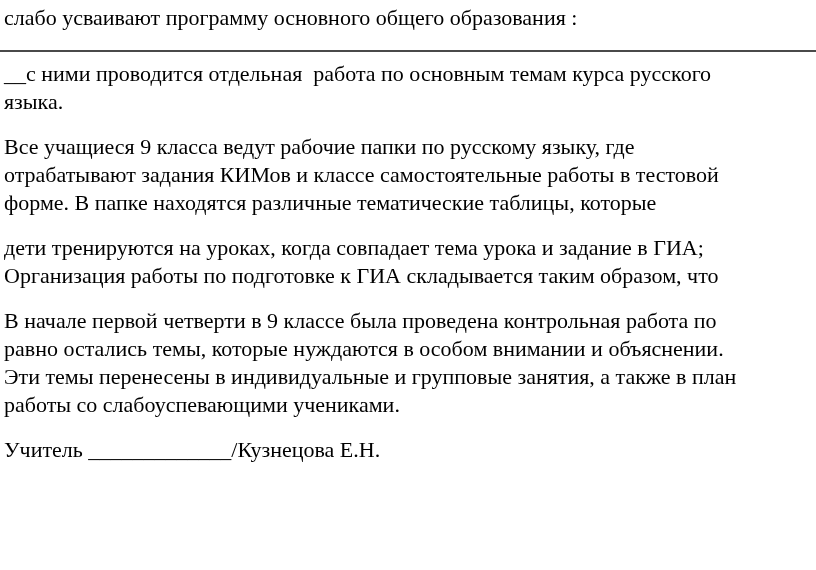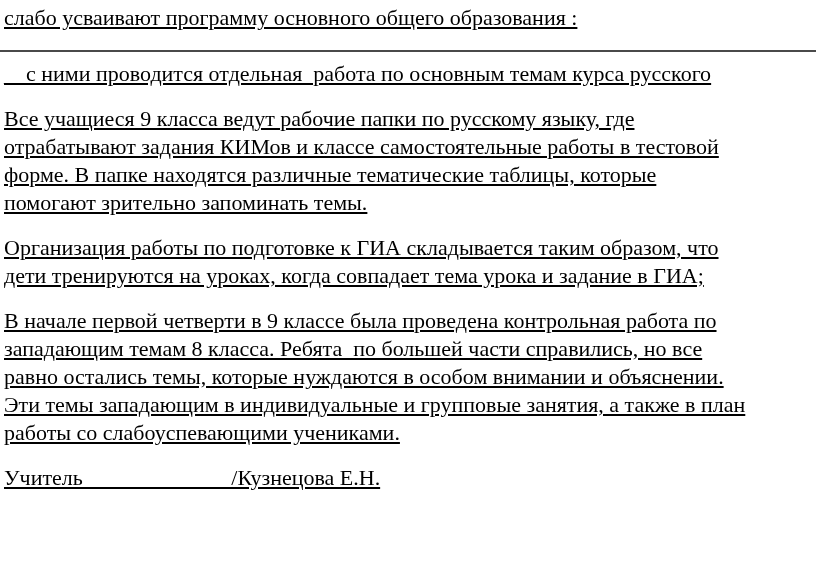--- a/index.html
+++ b/index.html
@@ -14,21 +14,20 @@
     box-sizing: border-box;
     width: 816px;
     height: 570px;
     padding: 4px 0 0 4px;
     background: #ffffff;
     color: #000000;
     font-family: "Liberation Serif", "DejaVu Serif", serif;
     font-size: 22px;
     line-height: 28px;
     font-weight: 400;
-    text-decoration: underline;
   }
   .para {
     margin: 0 0 17px 0;
     padding: 0;
   }
   .line {
     display: block;
     white-space: pre;
     height: 28px;
   }
@@ -42,39 +41,38 @@
 </style>
 </head>
 <body>
 
 <div class="page">
 
   <div class="para">
     <span class="line">слабо усваивают программу основного общего образования :</span>
     <div class="fill-rule"></div>
     <span class="line">__с ними проводится отдельная  работа по основным темам курса русского</span>
+    <span class="line">языка.</span>
   </div>
 
   <div class="para">
     <span class="line">Все учащиеся 9 класса ведут рабочие папки по русскому языку, где</span>
     <span class="line">отрабатывают задания КИМов и классе самостоятельные работы в тестовой</span>
     <span class="line">форме. В папке находятся различные тематические таблицы, которые</span>
-    <span class="line">помогают зрительно запоминать темы.</span>
   </div>
 
   <div class="para">
+    <span class="line">дети тренируются на уроках, когда совпадает тема урока и задание в ГИА;</span>
     <span class="line">Организация работы по подготовке к ГИА складывается таким образом, что</span>
-    <span class="line">дети тренируются на уроках, когда совпадает тема урока и задание в ГИА;</span>
   </div>
 
   <div class="para">
     <span class="line">В начале первой четверти в 9 классе была проведена контрольная работа по</span>
-    <span class="line">западающим темам 8 класса. Ребята  по большей части справились, но все</span>
     <span class="line">равно остались темы, которые нуждаются в особом внимании и объяснении.</span>
-    <span class="line">Эти темы западающим в индивидуальные и групповые занятия, а также в план</span>
+    <span class="line">Эти темы перенесены в индивидуальные и групповые занятия, а также в план</span>
     <span class="line">работы со слабоуспевающими учениками.</span>
   </div>
 
   <div class="para">
     <span class="line">Учитель _____________/Кузнецова Е.Н.</span>
   </div>
 
 </div>
 
 </body></html>

